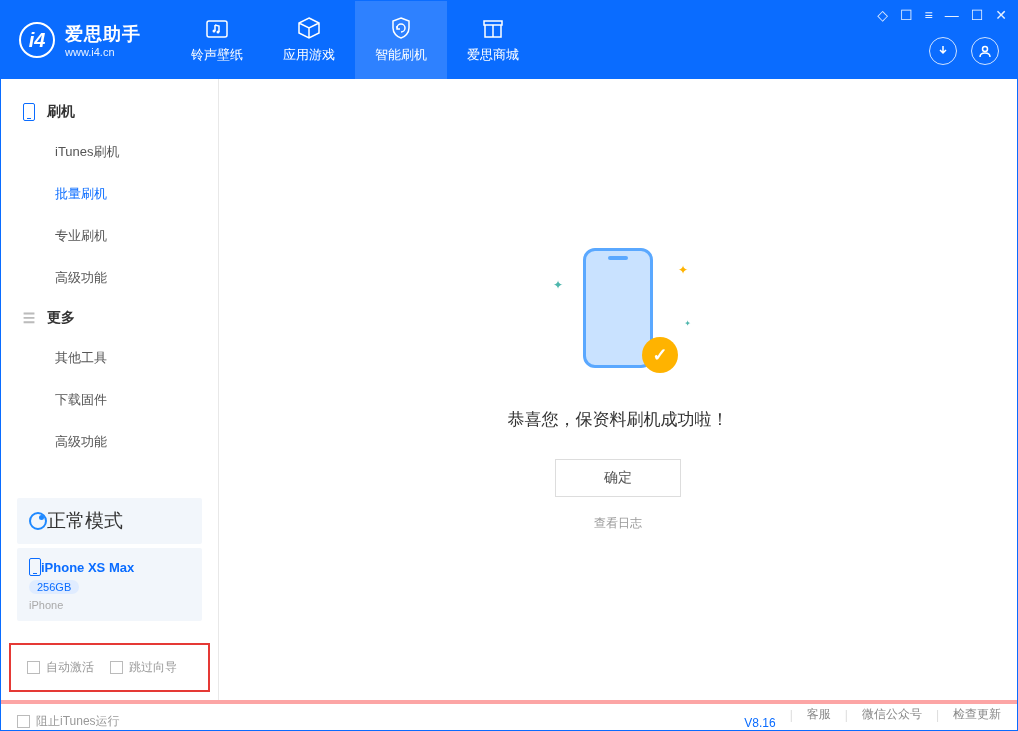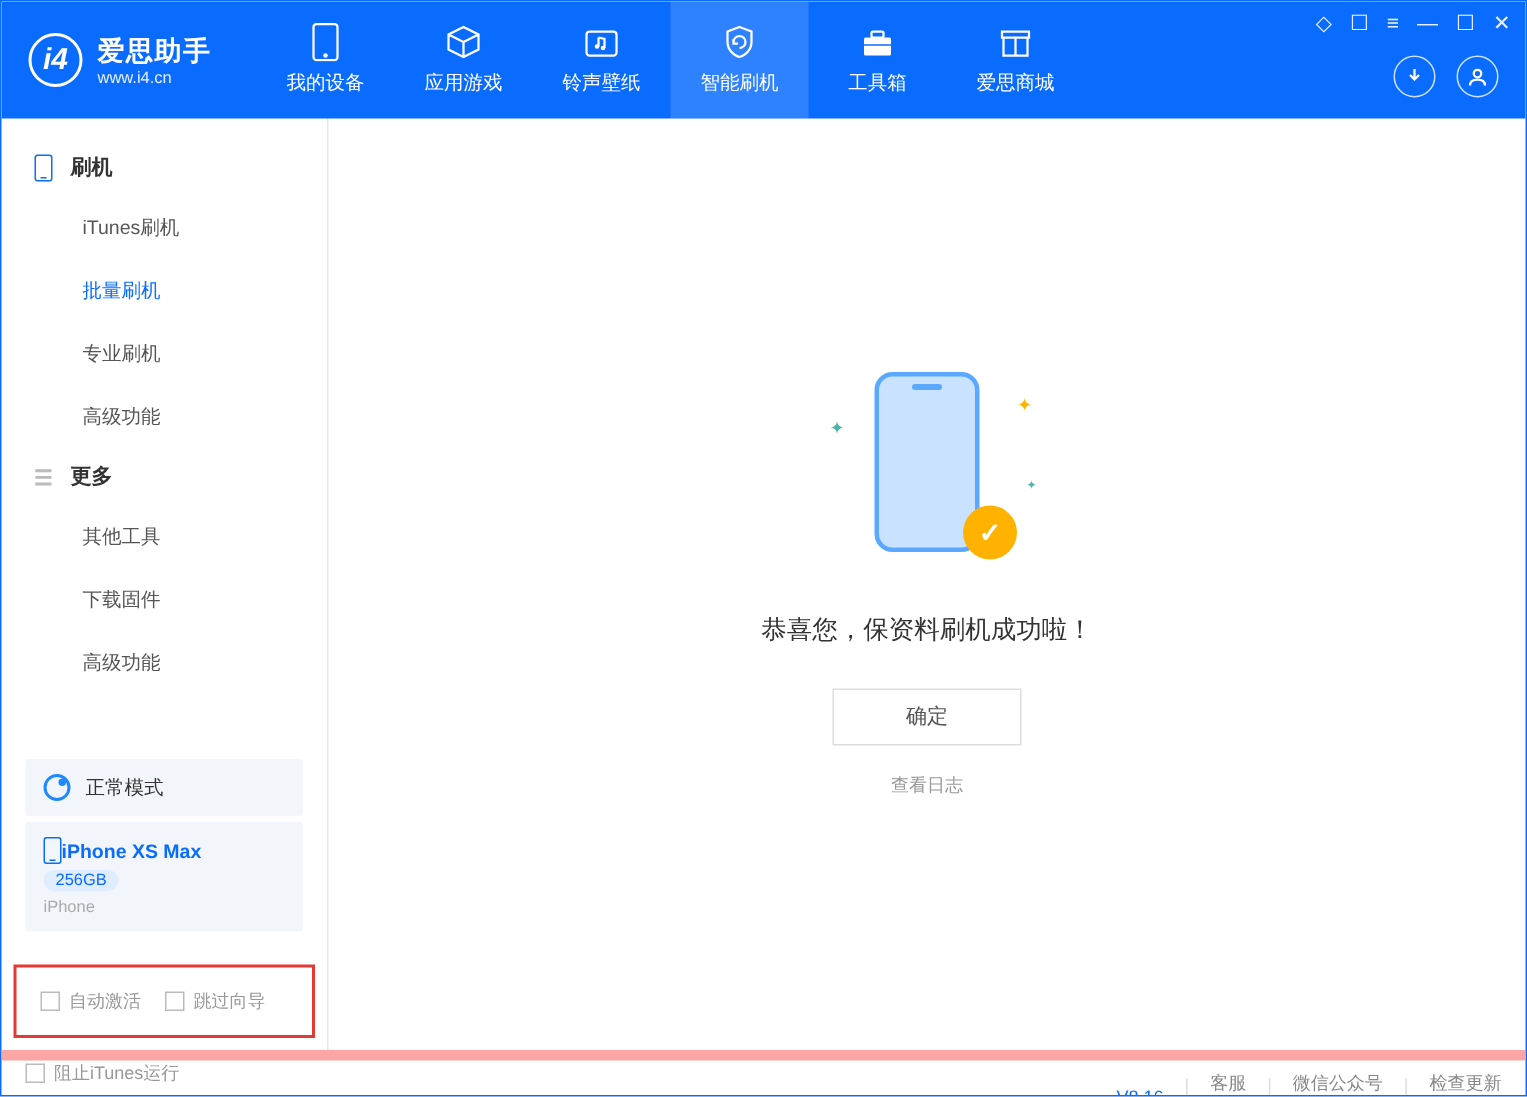--- a/index.html
+++ b/index.html
@@ -26,21 +26,21 @@
 
 .body { display: flex; height: calc(100% - 78px - 30px); }
 .sidebar { width: 218px; border-right: 1px solid #e8e8e8; display: flex; flex-direction: column; }
 .sidebar-top { flex: 1; overflow: auto; padding-top: 14px; }
 .side-group { padding: 10px 20px; display: flex; align-items: center; gap: 10px; font-size: 14px; color: #333; font-weight: bold; }
 .side-item { padding: 12px 20px 12px 54px; font-size: 13px; color: #555; cursor: pointer; }
 .side-item.active { color: #0a6cff; }
 .side-group .gicon { width: 16px; height: 16px; display: flex; align-items: center; justify-content: center; }
 
 .device-panel { padding: 10px 16px; }
-.mode-row { background: #f2f6fb; padding: 10px 12px; margin-bottom: 4px; display: flex; align-items: center; gap: 10px; font-size: 13px; color: #333; border-radius: 2px; text-align: right; }
+.mode-row { background: #f2f6fb; padding: 10px 12px; margin-bottom: 4px; display: flex; align-items: center; font-size: 19px; color: #333; border-radius: 2px; text-align: right; }
 .mode-icon { width: 18px; height: 18px; border: 2px solid #1e88ff; border-radius: 50%; position: relative; }
 .mode-icon::after { content: ""; position: absolute; width: 5px; height: 5px; background: #1e88ff; border-radius: 50%; top: 1px; right: 1px; }
 .device-row { background: #f2f6fb; padding: 10px 12px; border-radius: 2px; }
 .device-row .name { color: #0a6cff; font-size: 13px; font-weight: bold; display: flex; align-items: center; gap: 0; }
 .device-row .cap { display: inline-block; background: #e0ecff; color: #0a6cff; font-size: 11px; padding: 1px 8px; border-radius: 10px; margin-top: 4px; }
 .device-row .type { color: #aaa; font-size: 11px; margin-top: 4px; }
 .phone-outline { width: 12px; height: 18px; border: 1.5px solid #0a6cff; border-radius: 2px; position: relative; }
 .phone-outline::after { content: ""; position: absolute; bottom: 1px; left: 50%; transform: translateX(-50%); width: 4px; height: 1.5px; background: #0a6cff; }
 
 .checkbox-row { padding: 14px 16px; border: 2px solid #e53935; margin: 12px 8px 8px 8px; display: flex; gap: 16px; }
@@ -56,21 +56,21 @@
 .sparkle { position: absolute; color: #ffb300; font-size: 12px; }
 .sparkle.s1 { left: -10px; top: 30px; color: #4db6ac; }
 .sparkle.s2 { right: -15px; top: 15px; }
 .sparkle.s3 { right: -18px; bottom: 50px; color: #4db6ac; font-size: 8px; }
 
 .success-msg { font-size: 17px; color: #333; font-weight: 500; margin-bottom: 28px; }
 .ok-btn { padding: 9px 48px; border: 1px solid #ddd; background: #fff; font-size: 14px; color: #555; cursor: pointer; margin-bottom: 18px; }
 .log-link { font-size: 12px; color: #999; cursor: pointer; }
 
 
-.footer { height: 30px; border-top: 7px solid #fca5a5; display: flex; align-items: flex-start; padding: 0 16px; font-size: 12px; color: #999; }
+.footer { height: 30px; border-top: 4px solid #fca5a5; display: flex; align-items: flex-end; padding: 0 16px; font-size: 12px; color: #999; }
 .footer .left { display: flex; align-items: center; gap: 6px; }
 .footer .right { margin-left: auto; display: flex; align-items: center; gap: 14px; }
 .footer .divider { color: #ddd; }
 .footer .ver { color: #0a6cff; margin-top: 17px; }
 .footer .link { cursor: pointer; color: #888; }
 
 svg { display: block; }
 </style>
 </head>
 <body>
@@ -79,65 +79,46 @@
   <div class="logo-area">
     <div class="logo-circle">i4</div>
     <div class="logo-text">
       <div class="cn">爱思助手</div>
       <div class="url">www.i4.cn</div>
     </div>
   </div>
   <div class="nav-tabs">
     <div class="nav-tab">
       <span class="icon">
-          <svg width="20" height="26" viewBox="0 0 20 26">
-            <rect x="2" y="1" width="16" height="24" rx="2" fill="none" stroke="#fff" stroke-width="1.5"></rect>
-            <circle cx="10" cy="22" r="1.5" fill="#fff"></circle>
-          </svg>
-        </span>
-      <span>我的设备</span>
-    </div>
-    <div class="nav-tab">
-      <span class="icon">
-          <svg width="24" height="24" viewBox="0 0 24 24">
-            <path d="M12 2 L22 7 L22 17 L12 22 L2 17 L2 7 Z M2 7 L12 12 L22 7 M12 12 L12 22" fill="none" stroke="#fff" stroke-width="1.5"></path>
-          </svg>
-        </span>
-      <span>应用游戏</span>
-    </div>
-    <div class="nav-tab">
-      <span class="icon">
           <svg width="24" height="22" viewBox="0 0 24 22">
             <rect x="2" y="4" width="20" height="16" rx="2" fill="none" stroke="#fff" stroke-width="1.5"></rect>
             <path d="M10 8 L10 14 M10 8 L14 9 L14 15" fill="none" stroke="#fff" stroke-width="1.5"></path>
             <circle cx="9" cy="14" r="1.5" fill="#fff"></circle>
             <circle cx="13" cy="15" r="1.5" fill="#fff"></circle>
           </svg>
         </span>
       <span>铃声壁纸</span>
     </div>
+    <div class="nav-tab">
+      <span class="icon">
+          <svg width="24" height="24" viewBox="0 0 24 24">
+            <path d="M12 2 L22 7 L22 17 L12 22 L2 17 L2 7 Z M2 7 L12 12 L22 7 M12 12 L12 22" fill="none" stroke="#fff" stroke-width="1.5"></path>
+          </svg>
+        </span>
+      <span>应用游戏</span>
+    </div>
     <div class="nav-tab active">
       <span class="icon">
           <svg width="24" height="24" viewBox="0 0 24 24">
             <path d="M12 2 L20 5 L20 12 C20 17 16 21 12 22 C8 21 4 17 4 12 L4 5 Z" fill="none" stroke="#fff" stroke-width="1.5"></path>
             <path d="M8 12 A4 4 0 1 1 12 16" fill="none" stroke="#fff" stroke-width="1.5"></path>
             <path d="M8 10 L8 13 L11 13" fill="none" stroke="#fff" stroke-width="1.5"></path>
           </svg>
         </span>
       <span>智能刷机</span>
-    </div>
-    <div class="nav-tab">
-      <span class="icon">
-          <svg width="24" height="22" viewBox="0 0 24 22">
-            <rect x="3" y="8" width="18" height="12" rx="1" fill="#fff"></rect>
-            <rect x="8" y="4" width="8" height="4" rx="1" fill="none" stroke="#fff" stroke-width="1.5"></rect>
-            <line x1="3" y1="13" x2="21" y2="13" stroke="#0a6cff" stroke-width="1"></line>
-          </svg>
-        </span>
-      <span>工具箱</span>
     </div>
     <div class="nav-tab">
       <span class="icon">
           <svg width="24" height="22" viewBox="0 0 24 22">
             <path d="M4 8 L20 8 L20 20 L4 20 Z M3 4 L21 4 L21 8 L3 8 Z" fill="none" stroke="#fff" stroke-width="1.5"></path>
             <line x1="12" y1="8" x2="12" y2="20" stroke="#fff" stroke-width="1.5"></line>
           </svg>
         </span>
       <span>爱思商城</span>
     </div>

